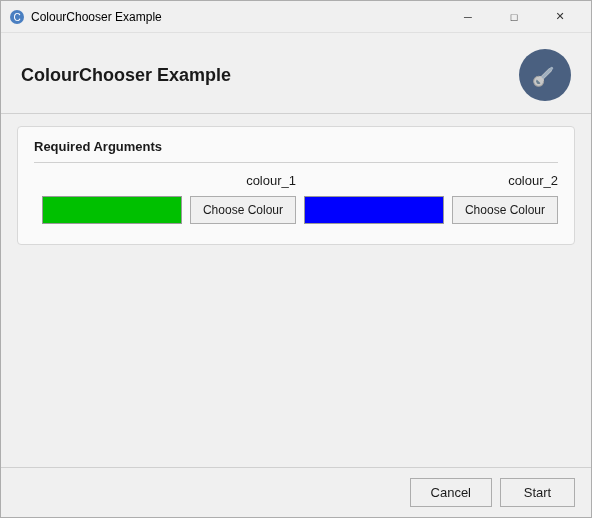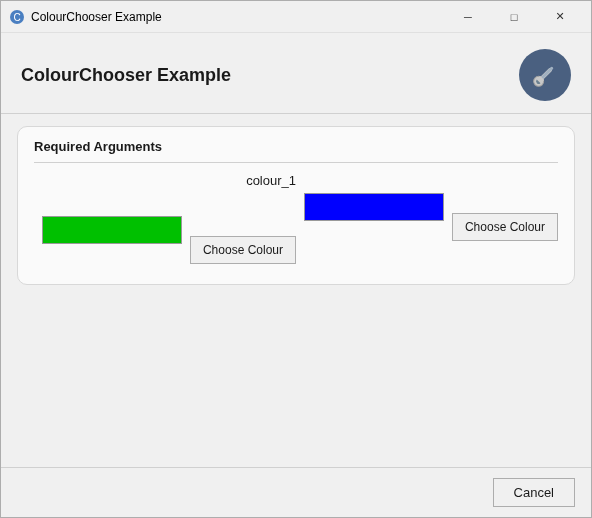--- a/index.html
+++ b/index.html
@@ -109,21 +109,21 @@
       padding: 0;
       display: flex;
       flex-direction: column;
     }
 
     .section {
       background: #fafafa;
       border: 1px solid #d8d8d8;
       margin: 12px 16px;
       padding: 12px 16px 20px 16px;
-      border-radius: 10px;
+      border-radius: 4px;
     }
 
     .section-title {
       font-size: 13px;
       font-weight: 700;
       color: #1a1a1a;
       margin-bottom: 10px;
       padding-bottom: 8px;
       border-bottom: 1px solid #d0d0d0;
     }
@@ -162,21 +162,20 @@
 
     .choose-colour-btn {
       padding: 4px 12px;
       background: #f0f0f0;
       border: 1px solid #adadad;
       cursor: pointer;
       font-size: 12px;
       height: 28px;
       color: #1a1a1a;
       white-space: nowrap;
-      margin-top: 40px;
     }
 
     .spacer {
       flex: 1;
     }
 
     .footer {
       border-top: 1px solid #d0d0d0;
       padding: 10px 16px;
       display: flex;
@@ -247,31 +246,33 @@
 
           <div class="arg-group">
             <span class="arg-label">colour_1</span>
             <div class="colour-row">
               <div class="colour-swatch" style="background-color: #00c000;"></div>
               <button class="choose-colour-btn">Choose Colour</button>
             </div>
           </div>
 
           <div class="arg-group">
+            <span class="arg-label">colour_2</span>
             <div class="colour-row">
               <div class="colour-swatch" style="background-color: #0000ff;"></div>
               <button class="choose-colour-btn">Choose Colour</button>
             </div>
           </div>
 
         </div>
       </div>
 
       <div class="spacer"></div>
 
     </div>
 
     <div class="footer">
       <button class="footer-btn">Cancel</button>
+      <button class="footer-btn">Start</button>
     </div>
 
   </div>
 </div>
 
 </body></html>

